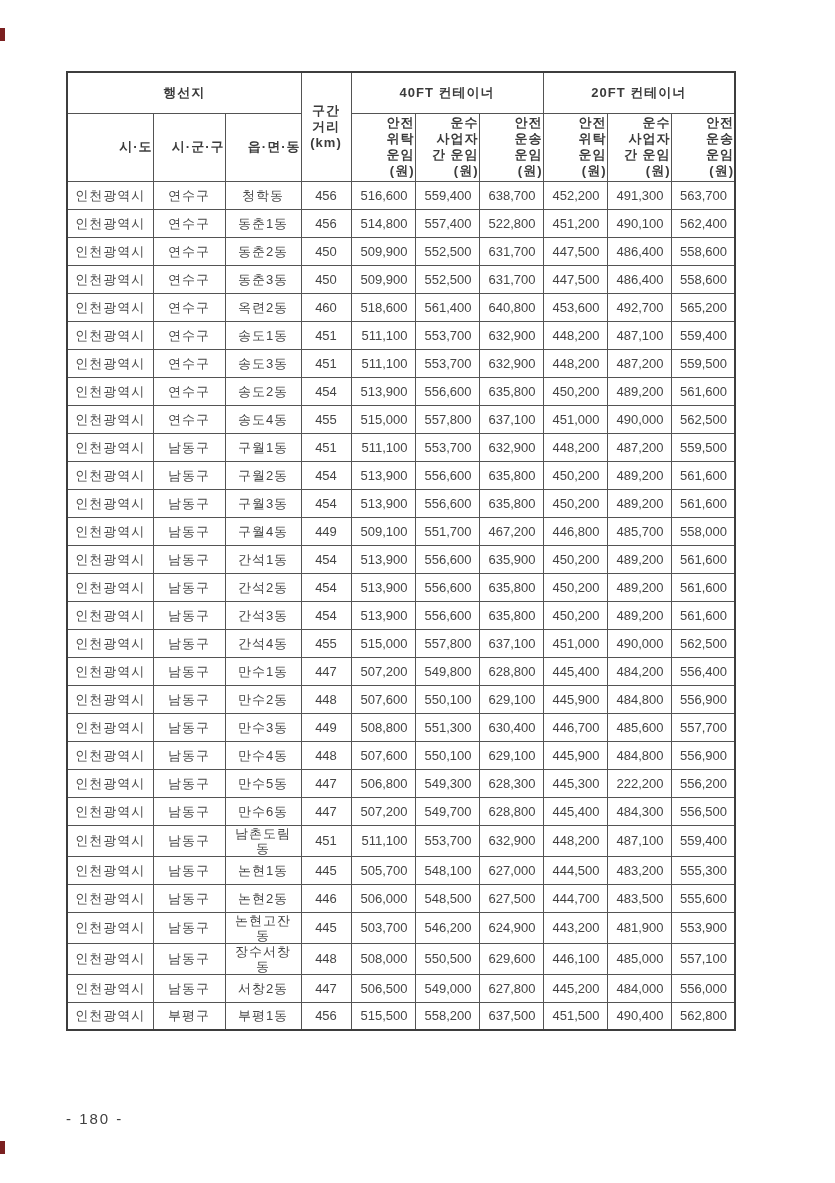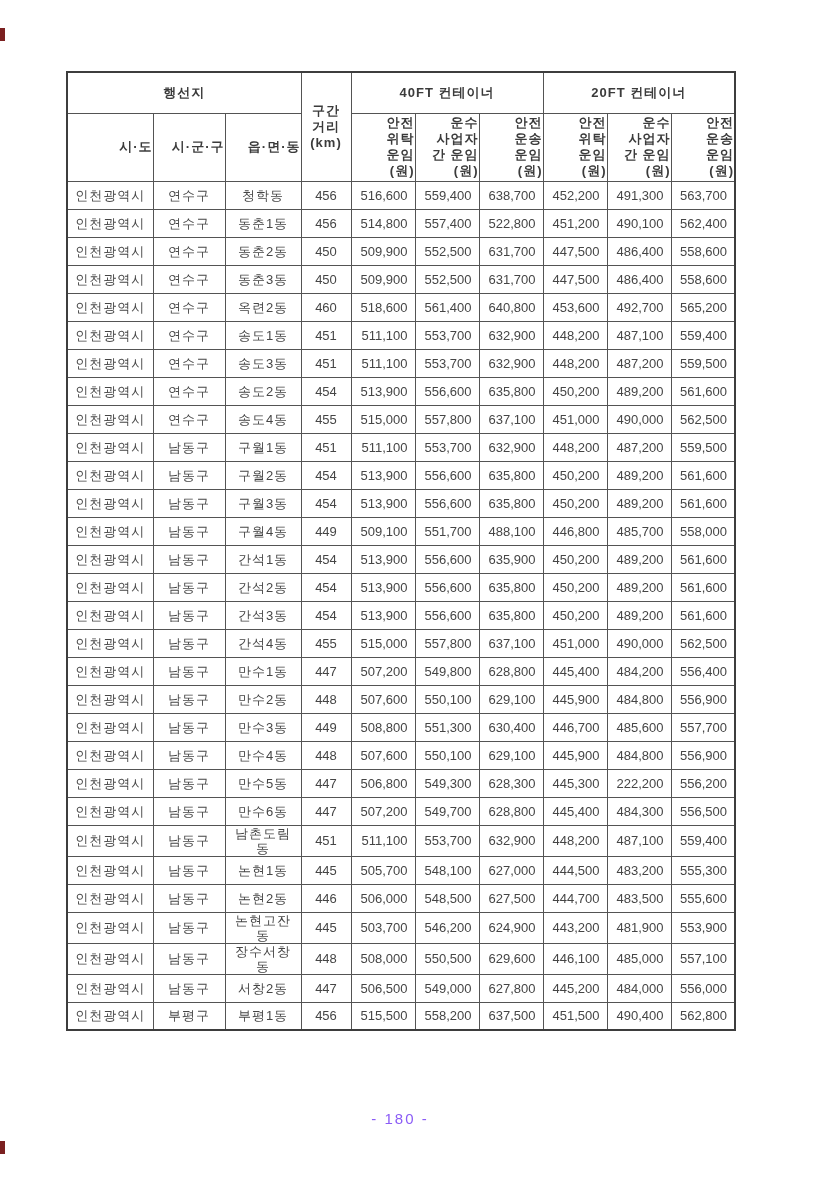--- a/index.html
+++ b/index.html
@@ -61,23 +61,22 @@
   .fare-table tbody td.c4, .fare-table tbody td.c5, .fare-table tbody td.c6,
   .fare-table tbody td.c7, .fare-table tbody td.c8, .fare-table tbody td.c9 {
     text-align: right;
     padding-right: 7px;
   }
   .footer-page {
     position: absolute;
     top: 1110px;
     left: 66px;
     width: 668px;
-    text-align: center;
     font-size: 15px;
-    color: #8b5cf6;
+    color: #404040;
     letter-spacing: 2px;
   }
 </style>
 </head>
 <body>
 
 <div class="page">
 
   <div class="artifact top"></div>
   <div class="artifact bottom"></div>
@@ -279,21 +278,21 @@
           <td class="c8">489,200</td>
           <td class="c9">561,600</td>
         </tr>
         <tr>
           <td class="c0">인천광역시</td>
           <td class="c1">남동구</td>
           <td class="c2">구월4동</td>
           <td class="c3">449</td>
           <td class="c4">509,100</td>
           <td class="c5">551,700</td>
-          <td class="c6">488,100</td>
+          <td class="c6">467,200</td>
           <td class="c7">446,800</td>
           <td class="c8">485,700</td>
           <td class="c9">558,000</td>
         </tr>
         <tr>
           <td class="c0">인천광역시</td>
           <td class="c1">남동구</td>
           <td class="c2">간석1동</td>
           <td class="c3">454</td>
           <td class="c4">513,900</td>

